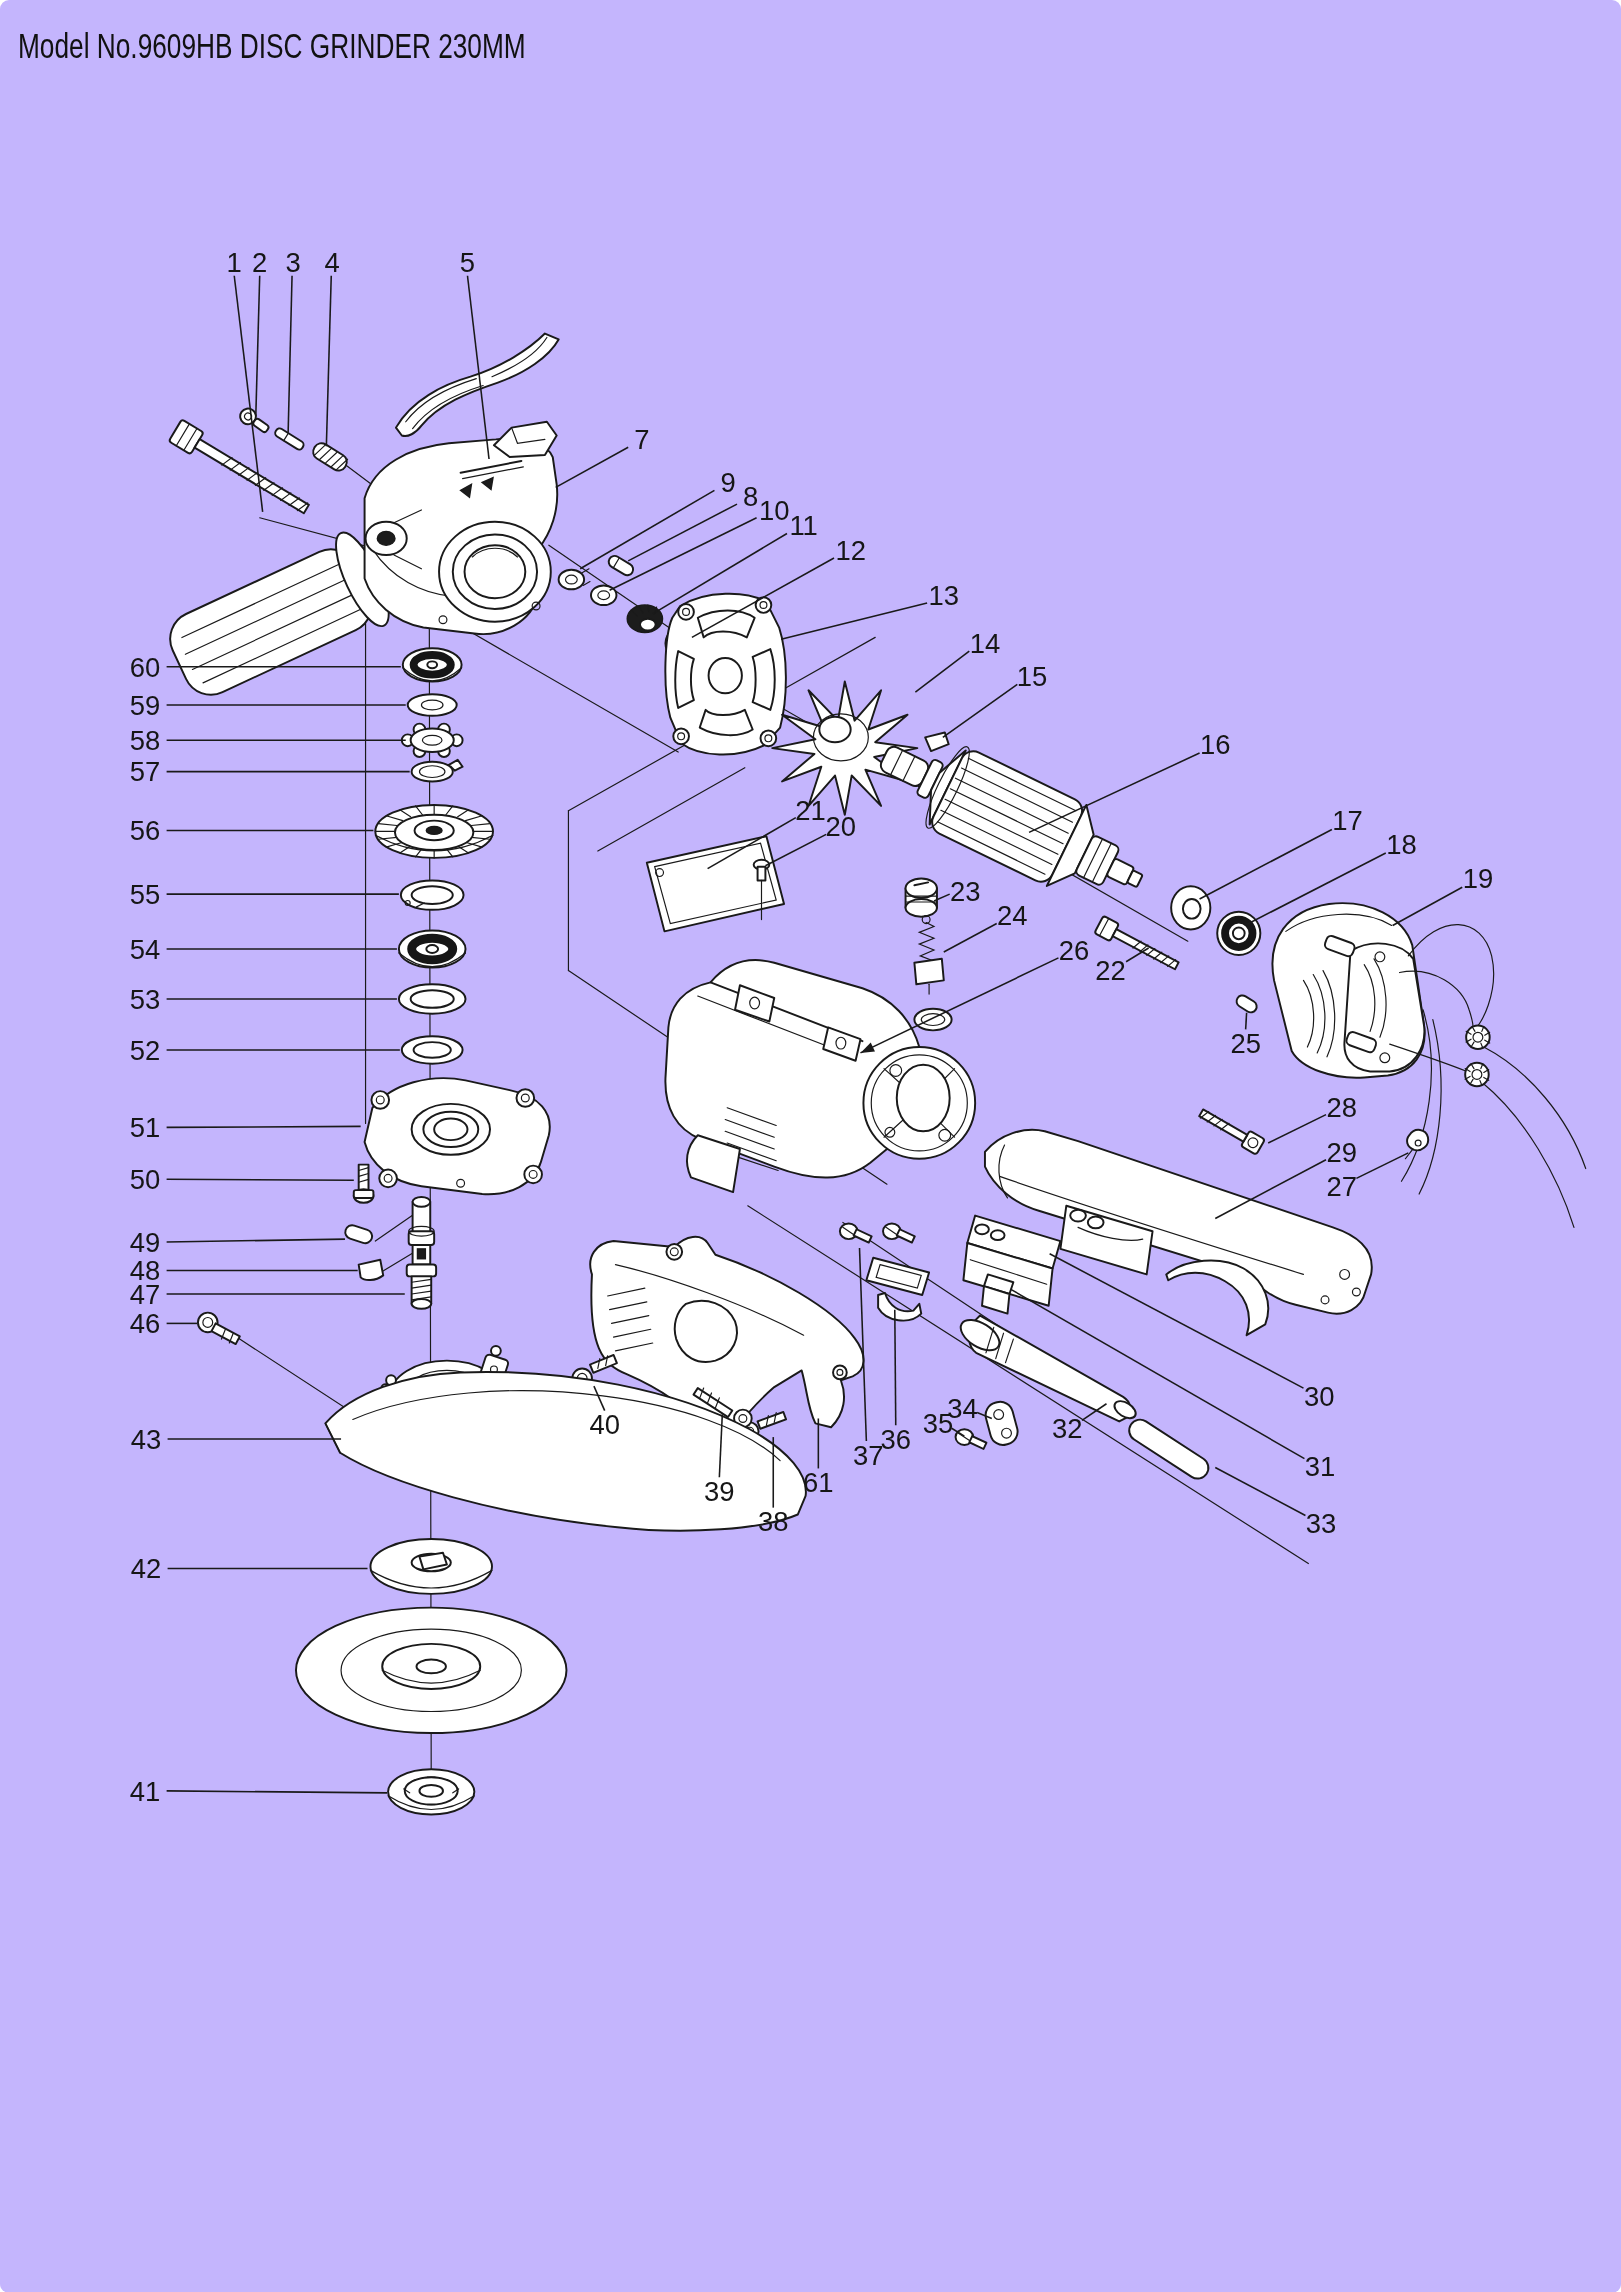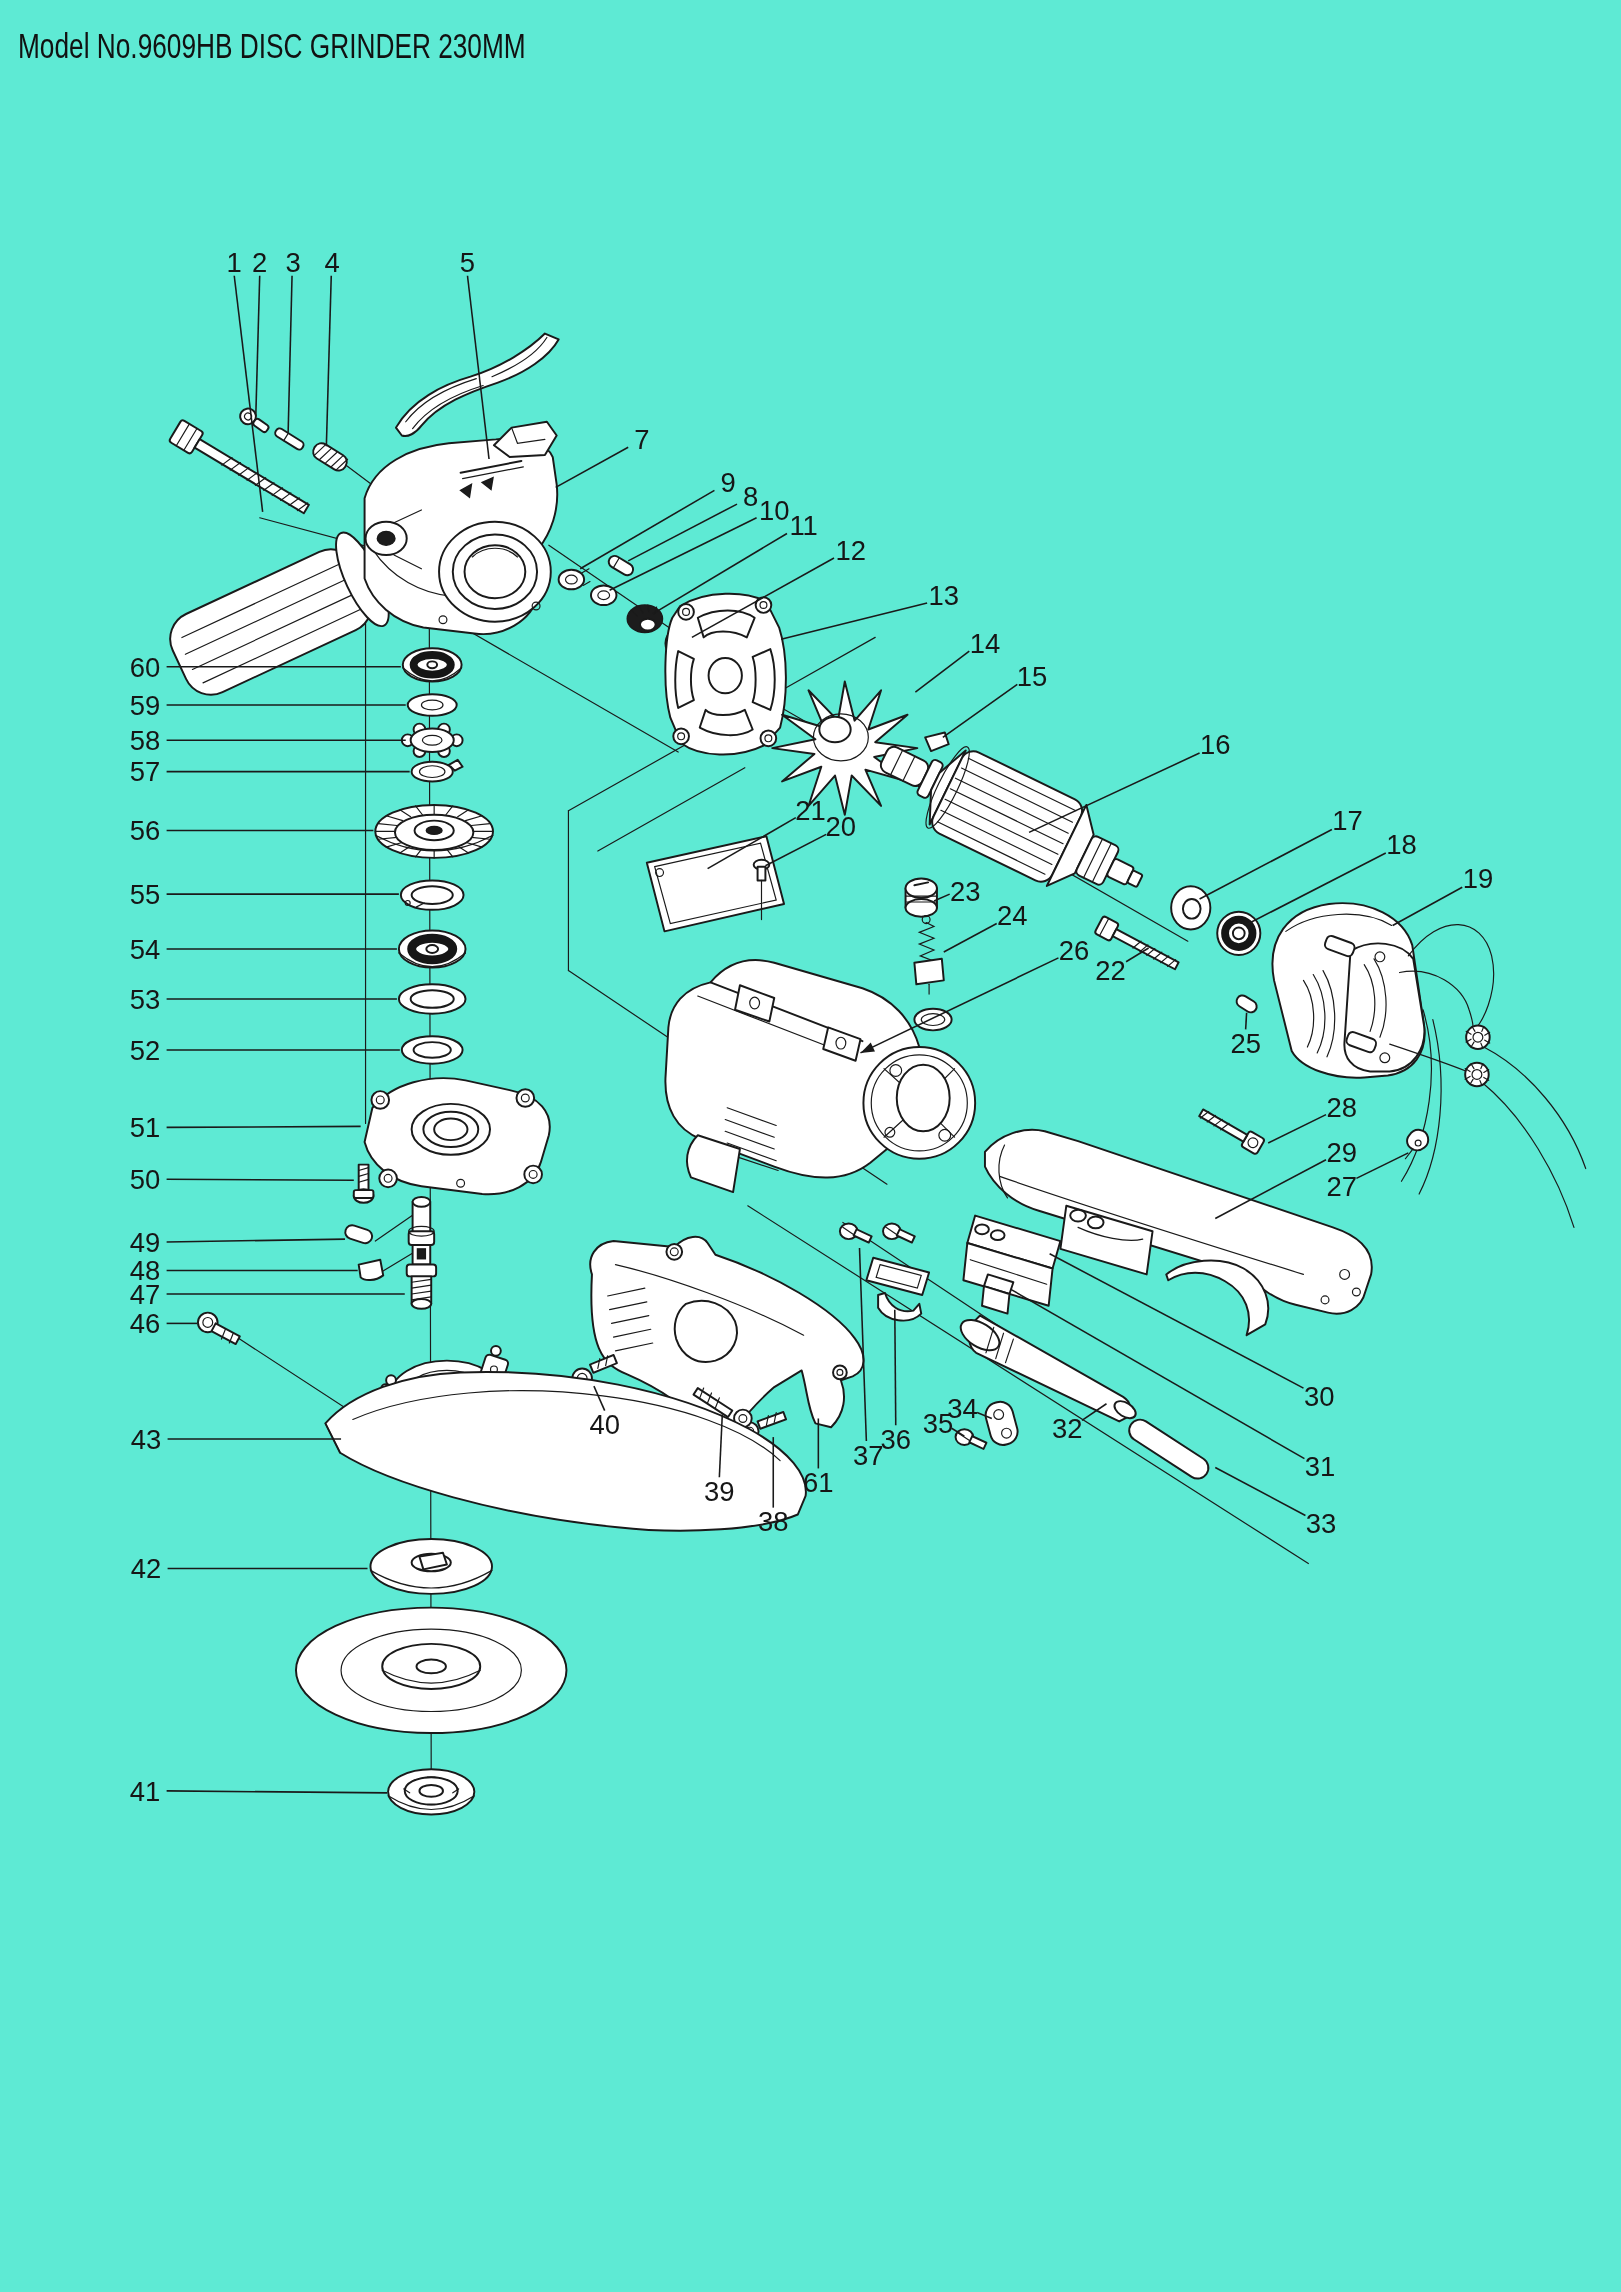--- a/index.html
+++ b/index.html
@@ -1,17 +1,17 @@
 <!DOCTYPE html>
 <html><head>
 <meta charset="utf-8">
 <style>
   html,body{margin:0;padding:0;background:#ffffff;}
-  .page{position:relative;width:1621px;height:2293px;background:#5eead4;overflow:hidden;
-        font-family:"Liberation Sans", sans-serif;}
+  .page{position:relative;width:1621px;height:2293px;background:#c4b5fd;overflow:hidden;
+        font-family:"Liberation Sans", sans-serif;border-radius:9px;}
   .title{position:absolute;left:17.6px;top:25.5px;font-size:35px;color:#111;
          white-space:nowrap;transform:scaleX(0.75);transform-origin:left top;
          letter-spacing:0px;font-weight:400;}
   svg{position:absolute;left:0;top:0;display:block;}
   .s    {stroke:#1a1a1a;stroke-width:2;fill:none;stroke-linecap:round;stroke-linejoin:round;}
   .sf   {stroke:#1a1a1a;stroke-width:2;fill:#ffffff;stroke-linecap:round;stroke-linejoin:round;}
   .thin {stroke:#1a1a1a;stroke-width:1.2;fill:none;stroke-linecap:round;}
   .dk   {stroke:#1a1a1a;stroke-width:1.5;fill:#1c1c1c;}
   .band {stroke:#161616;fill:none;}
   .leader{stroke:#1a1a1a;stroke-width:1.6;fill:none;}

